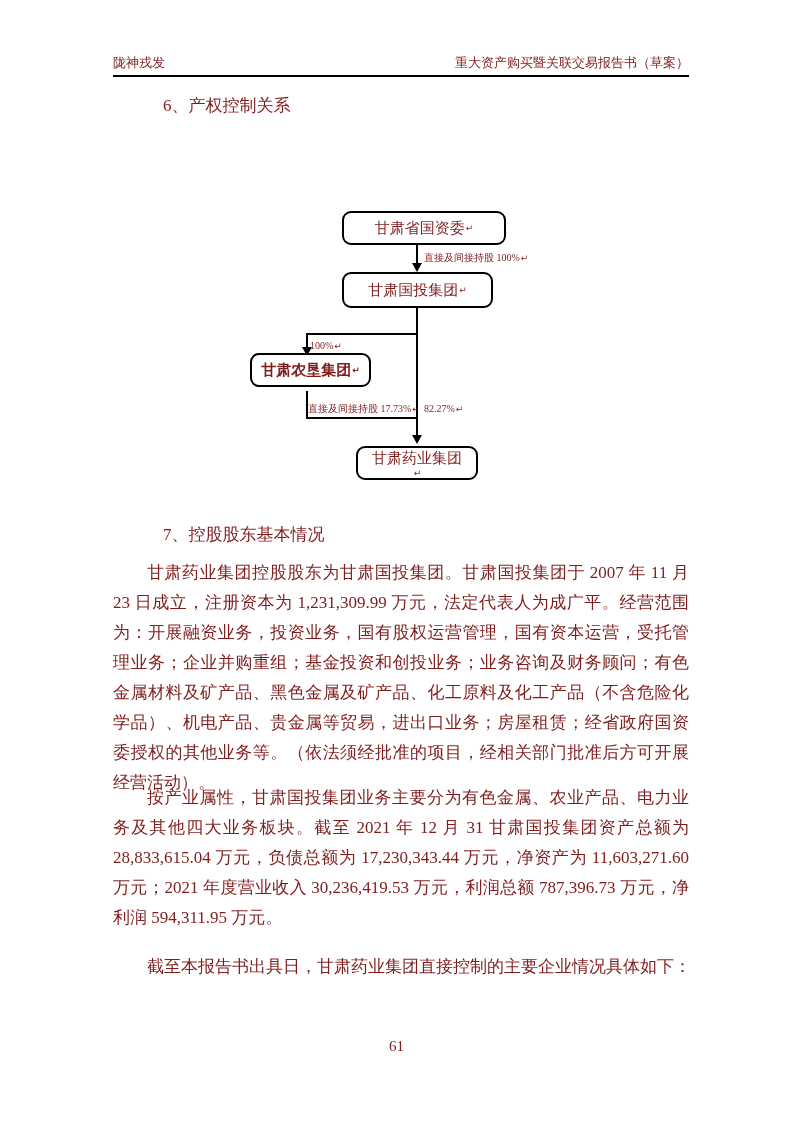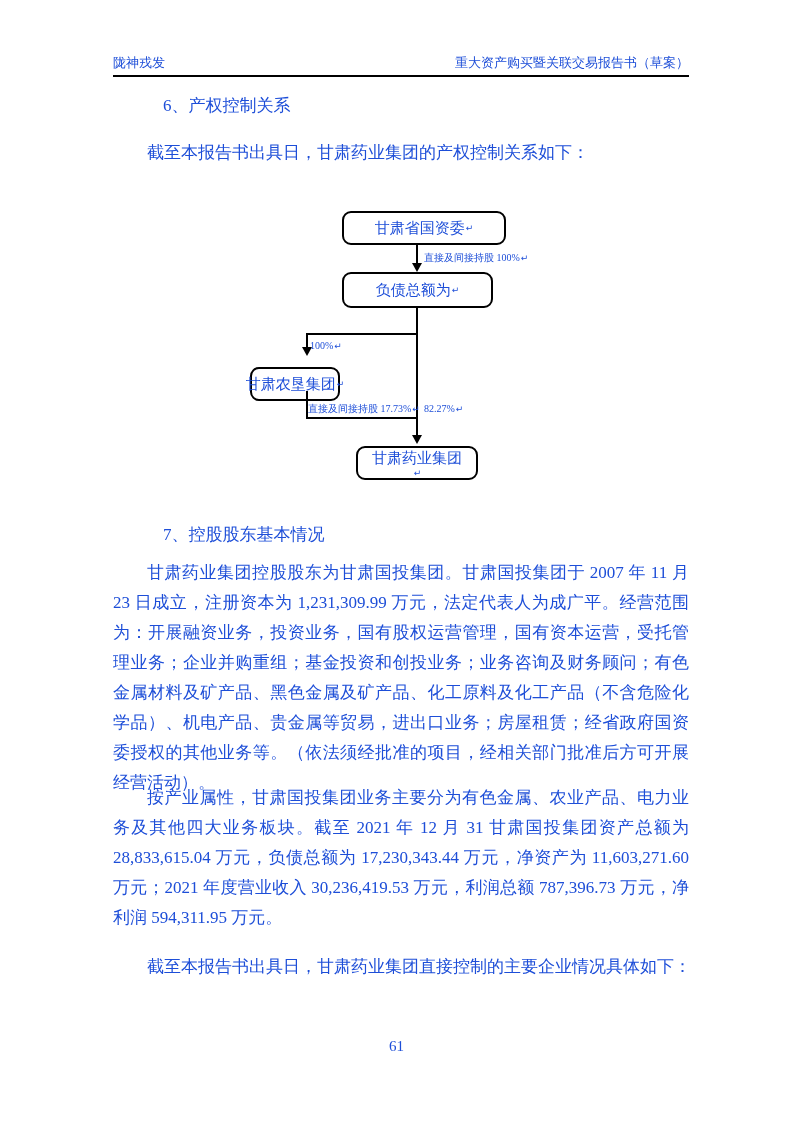--- a/index.html
+++ b/index.html
@@ -1,20 +1,20 @@
 <!DOCTYPE html>
 <html><head>
 <meta charset="utf-8">
 <style>
   html,body{margin:0;padding:0;background:#ffffff;}
   .page{
     position:relative;
     width:793px;height:1122px;
     background:#ffffff;
-    color:#1d4ed8;
+    color:#7f1d1d;
     font-family:"Liberation Serif","DejaVu Serif",serif;
     overflow:hidden;
     border-radius:28px;
   }
   
   .header{
     position:absolute;left:113px;top:54px;width:576px;
     display:flex;justify-content:space-between;align-items:flex-end;
     font-size:13px;line-height:17px;
     border-bottom:2px solid #000;
@@ -63,51 +63,50 @@
 
 <div class="page">
 
   <div class="header">
     <span>陇神戎发</span>
     <span>重大资产购买暨关联交易报告书（草案）</span>
   </div>
 
   <div class="heading" style="top:91px;">6、产权控制关系</div>
 
-  <div class="para single" style="top:138px;">截至本报告书出具日，甘肃药业集团的产权控制关系如下：</div>
 
   <div class="chart">
 
     <div class="node" style="left:102px;top:6px;width:164px;height:34px;">
       <span>甘肃省国资委</span>
         <span class="ret">↵</span>
     </div>
 
     <div class="cline" style="left:176px;top:40px;width:2px;height:20px;"></div>
     <div class="arrowhead" style="left:172px;top:58px;"></div>
     <div class="edge-label" style="left:184px;top:47px;">
       <span>直接及间接持股 100%</span><span class="ret">↵</span>
     </div>
 
     <div class="node" style="left:102px;top:67px;width:151px;height:36px;">
-      <span>负债总额为</span>
+      <span>甘肃国投集团</span>
         <span class="ret">↵</span>
     </div>
 
     <div class="cline" style="left:176px;top:103px;width:2px;height:128px;"></div>
     <div class="arrowhead" style="left:172px;top:230px;"></div>
 
     <div class="cline" style="left:66px;top:128px;width:112px;height:2px;"></div>
     <div class="cline" style="left:66px;top:128px;width:2px;height:15px;"></div>
     <div class="arrowhead" style="left:62px;top:142px;"></div>
     <div class="edge-label" style="left:70px;top:135px;">
       <span>100%</span><span class="ret">↵</span>
     </div>
 
-    <div class="node" style="left:10px;top:162px;width:90px;height:34px;">
+    <div class="node" style="left:10px;top:148px;width:121px;height:34px;font-weight:bold;">
       <span>甘肃农垦集团</span>
         <span class="ret">↵</span>
     </div>
 
     <div class="cline" style="left:66px;top:186px;width:2px;height:28px;"></div>
     <div class="cline" style="left:66px;top:212px;width:112px;height:2px;"></div>
     <div class="edge-label" style="left:68px;top:198px;">
       <span>直接及间接持股 17.73%</span><span class="ret">↵</span>
     </div>
     <div class="edge-label" style="left:184px;top:198px;">

